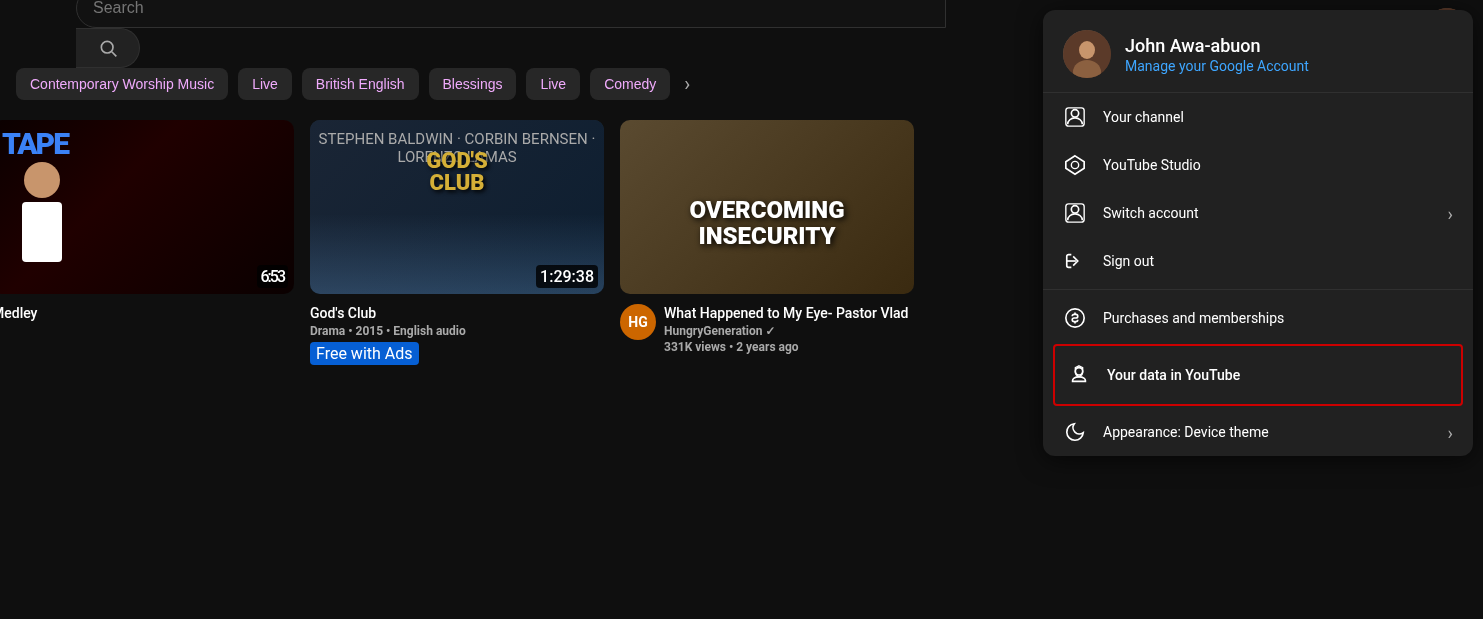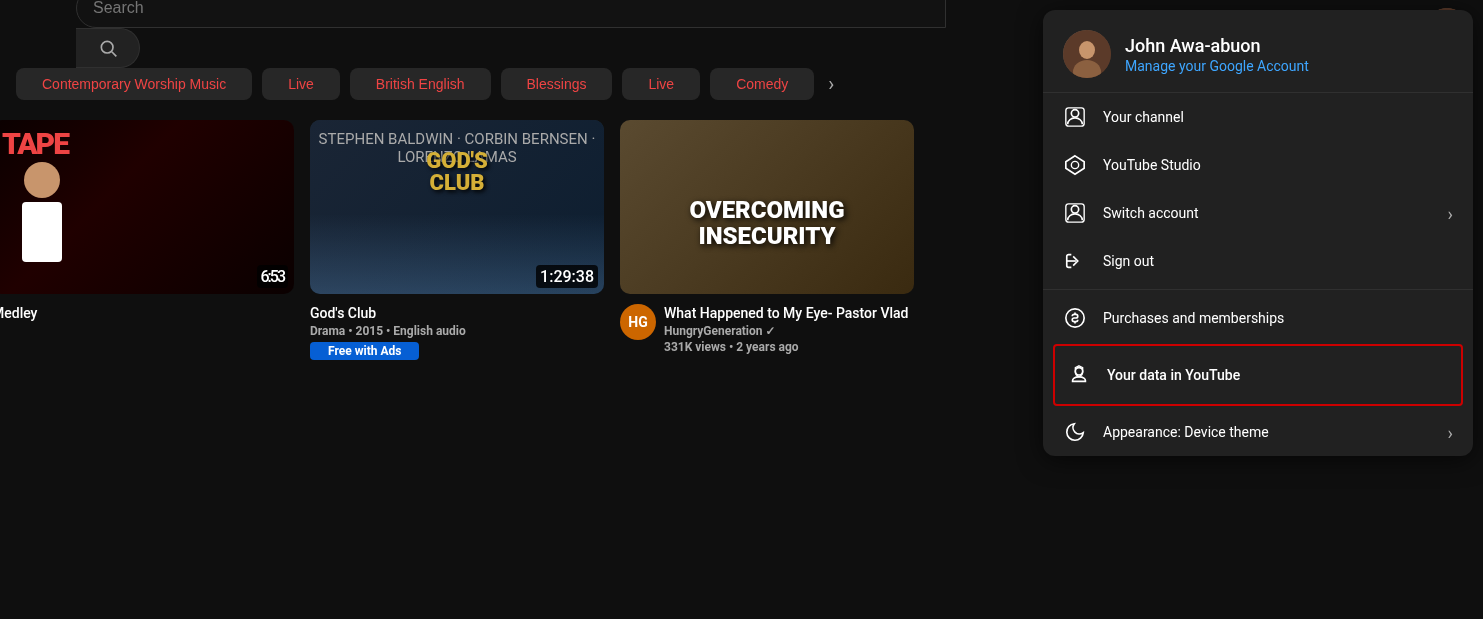--- a/index.html
+++ b/index.html
@@ -74,22 +74,22 @@
       gap: 10px;
       padding: 8px 16px;
       overflow: hidden;
       height: 56px;
       align-items: center;
     }
     .chip {
       background: #272727;
       border: none;
       border-radius: 8px;
-      color: #ef4444;
-      padding: 6px 26px;
+      color: #f0abfc;
+      padding: 6px 14px;
       font-size: 14px;
       cursor: pointer;
       white-space: nowrap;
       height: 32px;
       display: flex;
       align-items: center;
     }
 
     
     .video-grid {
@@ -152,25 +152,25 @@
     .video-meta p {
       font-size: 12px;
       color: #aaa;
       margin-top: 2px;
       font-weight: bold;
     }
     .free-badge {
       display: inline-block;
       background: #065fd4;
       color: #fff;
-      font-size: 12px;
-      padding: 2px 18px;
+      font-size: 16px;
+      padding: 2px 6px;
       border-radius: 4px;
       margin-top: 4px;
-      font-weight: 700;
+      font-weight: 400;
     }
 
     
     .thumb-tape {
       background: #111;
       display: flex;
       align-items: center;
       justify-content: center;
       font-size: 48px;
       color: #e50000;
@@ -312,21 +312,21 @@
   <button class="chip">Comedy</button>
   <span style="color:#aaa;font-size:20px;margin-left:4px;">›</span>
 </div>
 
 <div class="video-grid">
 
   <div class="video-card" style="margin-left:-8px;">
     <div class="thumbnail thumb-tape" style="position:relative;background:#111;overflow:hidden;">
       <div style="position:absolute;top:0;left:0;width:100%;height:100%;background:linear-gradient(135deg,#0a0000 0%,#200000 40%,#0a0000 100%);">
       </div>
-      <div style="position:absolute;top:6px;left:10px;font-size:30px;font-weight:900;color:#ef4444;z-index:2;">TAPE</div>
+      <div style="position:absolute;top:6px;left:10px;font-size:30px;font-weight:900;color:#3b82f6;z-index:2;">TAPE</div>
       <div style="position:absolute;top:40px;left:10px;z-index:2;">
         <svg width="80" height="110" viewBox="0 0 80 110">
           <circle cx="40" cy="20" r="18" fill="#c8956c"></circle>
           <rect x="20" y="42" width="40" height="60" rx="4" fill="#fff"></rect>
         </svg>
       </div>
       <div class="duration-badge">6:53</div>
     </div>
     <div class="video-info">
       <div class="video-meta">

